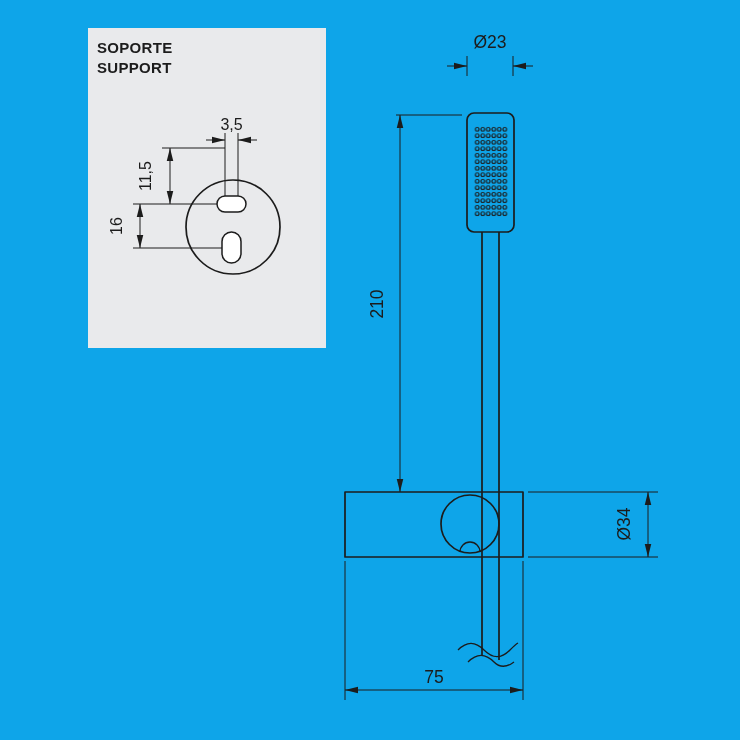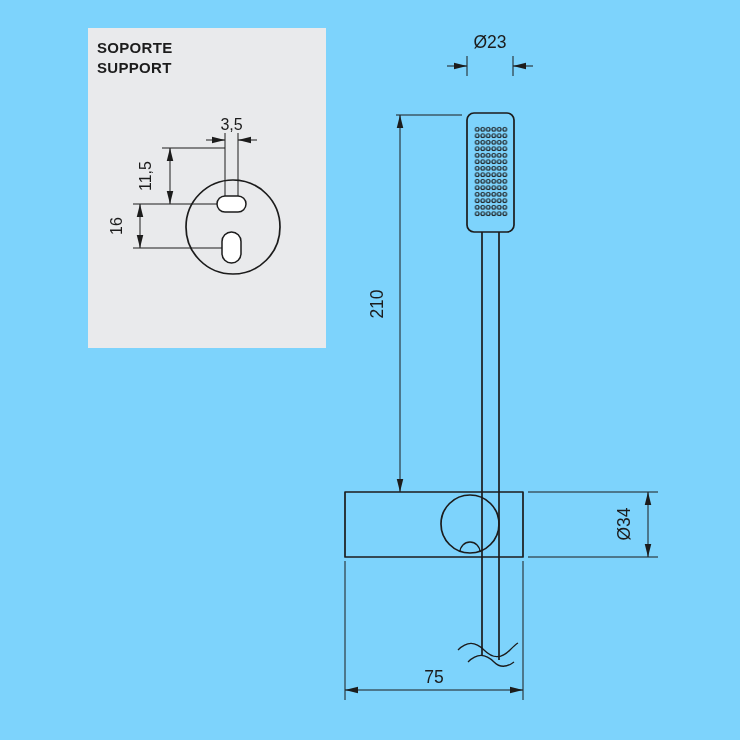--- a/index.html
+++ b/index.html
@@ -1,16 +1,16 @@
 <!DOCTYPE html>
 <html><head>
 <meta charset="utf-8">
 <style>
   html,body{margin:0;padding:0;background:#ffffff;}
-  .stage{width:740px;height:740px;position:relative;background:#7dd3fc;overflow:hidden;}
+  .stage{width:740px;height:740px;position:relative;background:#0ea5e9;overflow:hidden;}
   svg{display:block;}
   .obj{fill:none;stroke:#1c1c1c;stroke-width:1.7;stroke-linejoin:round;}
   .obj-thin{fill:none;stroke:#1c1c1c;stroke-width:1.3;}
   .slot{fill:#ffffff;stroke:#1c1c1c;stroke-width:1.5;}
   .dimline{stroke:#1c1c1c;stroke-width:1;fill:none;}
   .dimtext{font-family:"Liberation Sans",sans-serif;font-size:16px;fill:#1c1c1c;}
   .dimtext-lg{font-family:"Liberation Sans",sans-serif;font-size:17.5px;fill:#1c1c1c;}
   .paneltitle{font-family:"Liberation Sans",sans-serif;font-size:15px;font-weight:700;fill:#1c1c1c;letter-spacing:.3px;}
 </style>
 </head>

